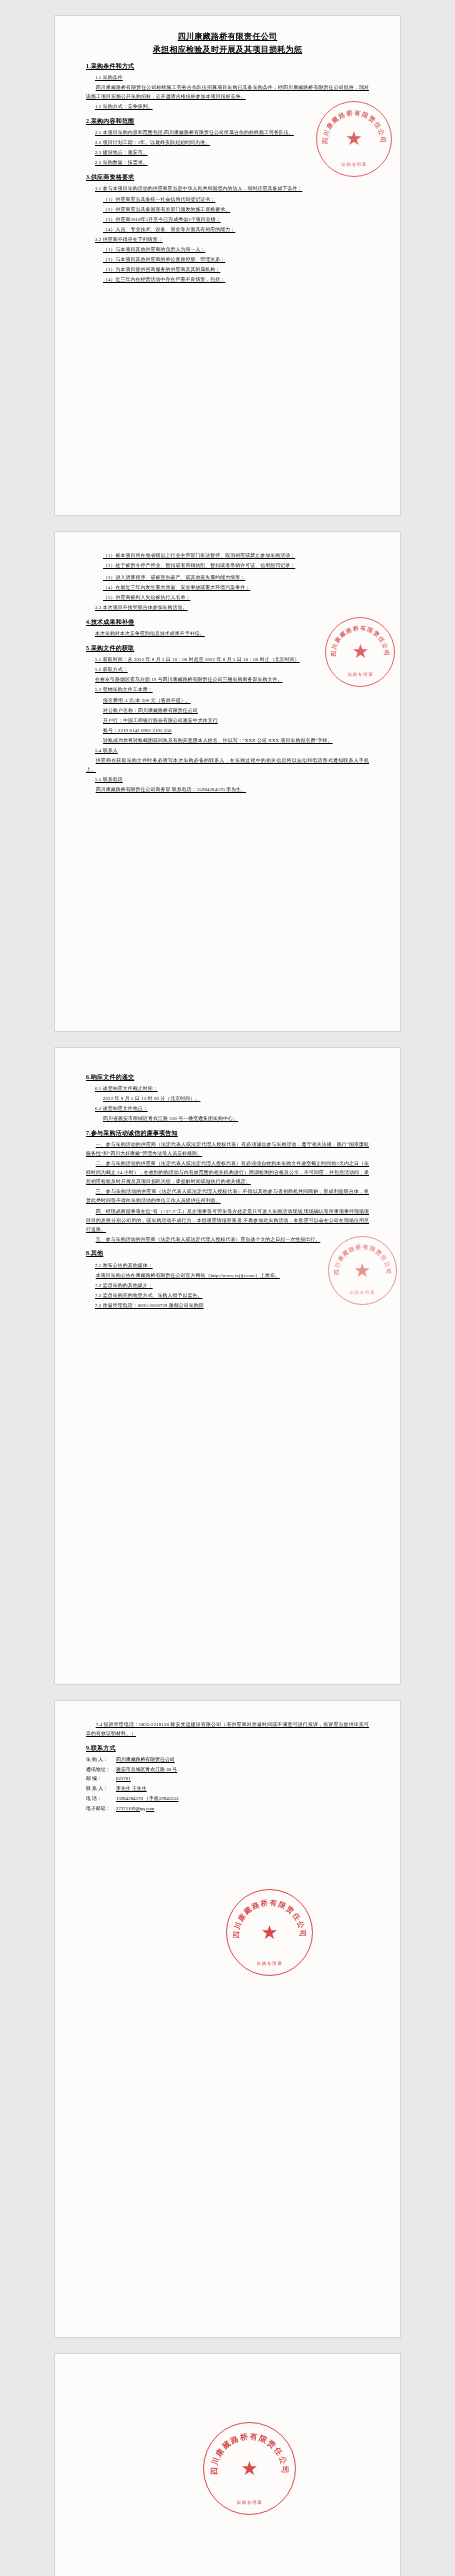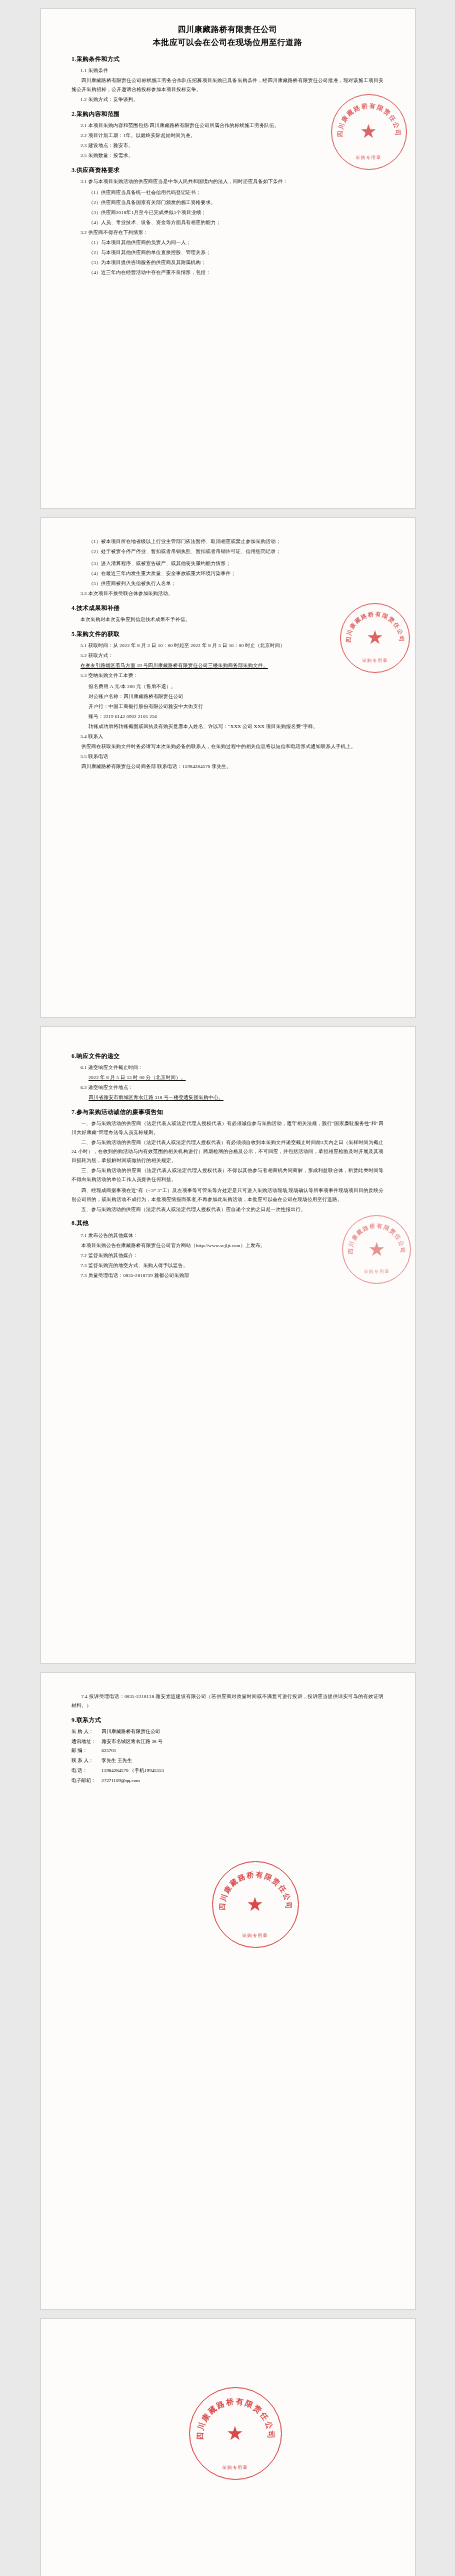--- a/index.html
+++ b/index.html
@@ -1,26 +1,27 @@
 <!DOCTYPE html>
 <html style="font-size:9px"><head>
 <meta charset="utf-8">
 <style>
   html,body{margin:0;padding:0;background:#e9e9e9;}
   body{font-family:"Liberation Sans","DejaVu Sans",sans-serif;}
   .doc{width:455px;margin:0 auto;background:#e9e9e9;}
   .page{
     position:relative;
-    width:376px;
-    margin:8px auto 8px auto;
+    width:347px;
+    margin:15px auto 8px auto;
     background:#fdfcfa;
     border:0.6px solid #d7d5d2;
     box-sizing:border-box;
     padding:15px 31px 17px 31px;
     overflow:hidden;
+    text-decoration:underline;
   }
   .page1{height:501px;}
   .page2{height:501px;}
   .page3{height:638px;}
   .page4{height:638px;}
   .page5{height:268px;}
   .title{
     text-align:center;
     font-family:"Liberation Serif","DejaVu Serif",serif;
     font-weight:bold;
@@ -88,21 +89,21 @@
   .kv span.k{display:inline-block;width:30px;}
 </style>
 </head>
 <body>
 
 <div class="doc">
 
   <div class="page page1">
     <div class="title">
       <span>四川康藏路桥有限责任公司</span>
-      <span class="l2">本批应可以会在公司在现场位用至行道路</span>
+      <span class="l2">承担相应检验及时开展及其项目损耗为惩</span>
     </div>
 
     <div class="h2">1.采购条件和方式</div>
     <div class="p ind2">1.1 采购条件</div>
     <div class="p ind">四川康藏路桥有限责任公司标线施工劳务合作队伍招募项目采购已具备采购条件，经四川康藏路桥有限责任公司批准，现对该施工项目实施公开采购招标，公开邀请合格投标参加本项目投标竞争。</div>
     <div class="p ind2">1.2 采购方式：竞争谈判。</div>
 
     <div class="h2">2.采购内容和范围</div>
     <div class="p ind2">2.1 本项目采购内容和范围包括:四川康藏路桥有限责任公司所属合作的标线施工劳务队伍。</div>
     <div class="p ind2">2.2 项目计划工期：1年。以最终实际起始时间为准。</div>

